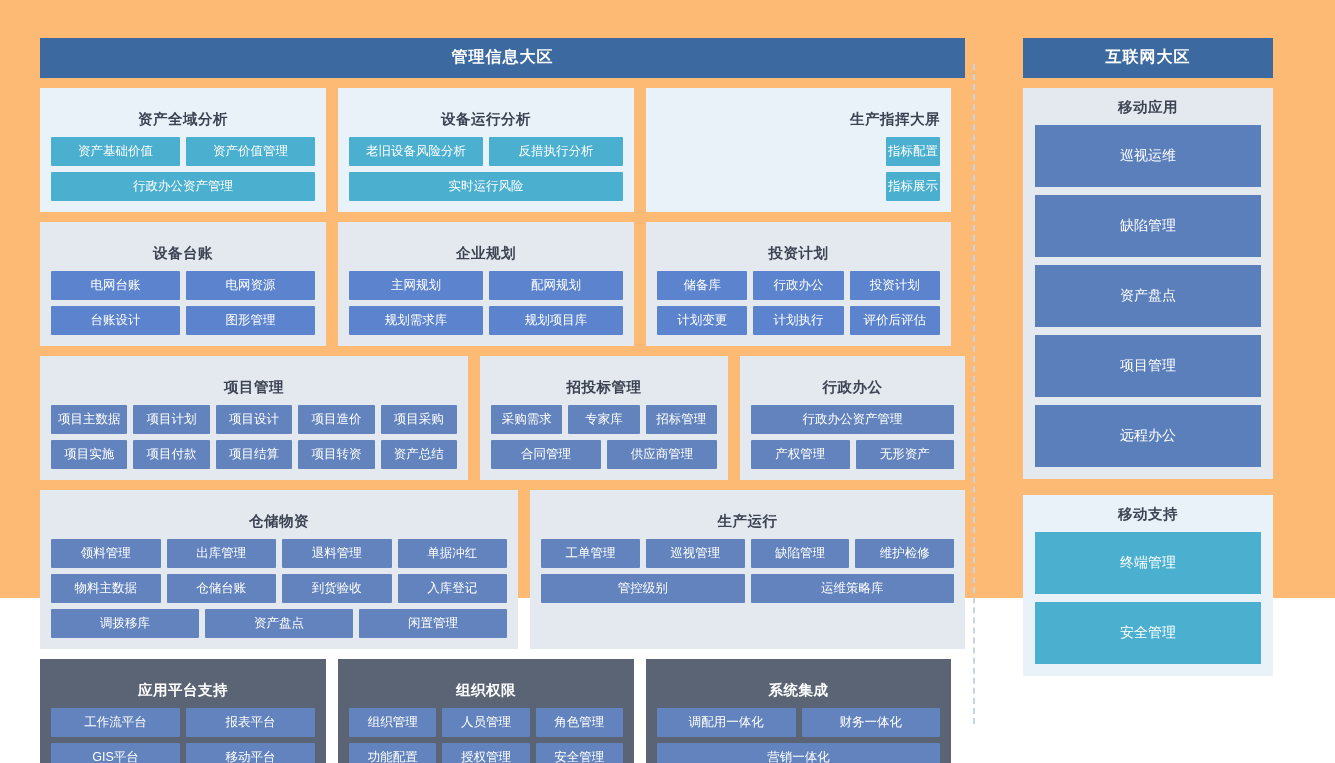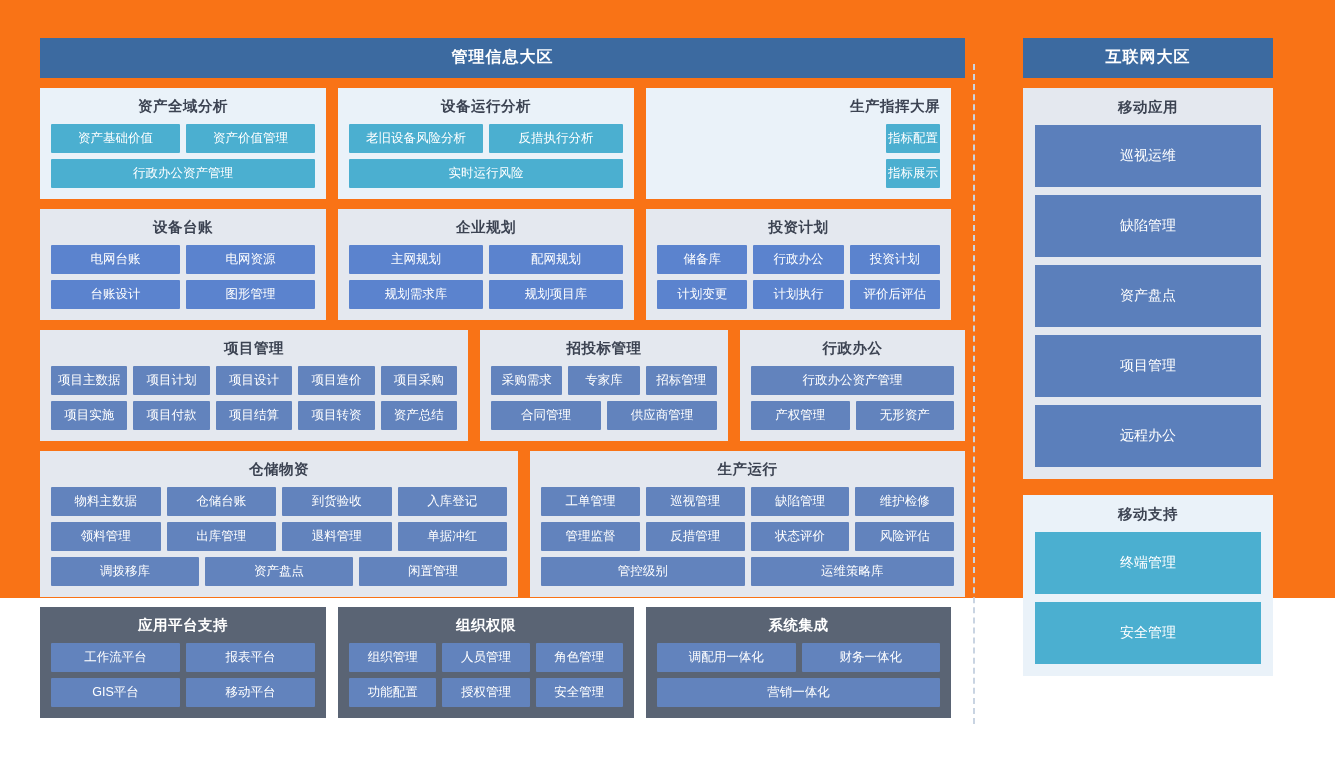--- a/index.html
+++ b/index.html
@@ -5,21 +5,21 @@
   * { box-sizing: border-box; margin: 0; padding: 0; }
   html, body {
     width: 1335px; height: 763px;
     background: #ffffff;
     font-family: "Liberation Sans", "DejaVu Sans", sans-serif;
     overflow: hidden;
   }
   .canvas {
     position: relative;
     width: 1335px; height: 598px;
-    background: #f97316;
+    background: #fdba74;
     padding: 38px 40px 48px 40px;
     display: flex;
     gap: 8px;
   }
 
   
   .zone-left { width: 925px; display: flex; flex-direction: column; }
   .zone-right { width: 290px; display: flex; flex-direction: column; padding-left: 40px; }
 
   .divider {
@@ -34,21 +34,21 @@
     font-weight: bold;
     text-align: center;
     padding: 9px 0 10px 0;
     letter-spacing: 1px;
     margin-bottom: 10px;
   }
 
   .row { display: flex; gap: 12px; margin-bottom: 10px; }
 
   .panel {
-    padding: 9px 11px 11px 11px;
+    padding: 22px 11px 11px 11px;
     display: flex; flex-direction: column;
   }
   .panel.lt   { background: #eaf2f9; }   
   .panel.gr   { background: #e4e8ef; }   
   .panel.dark { background: #5a6474; }   
 
   .panel-title {
     text-align: center;
     font-size: 14.5px;
     font-weight: bold;
@@ -221,52 +221,46 @@
                 <div class="btn slate">无形资产</div>
               </div>
             </div>
           </div>
         </div>
         <div class="row">
           <div class="panel gr" style="width: 478px;">
             <div class="panel-title">仓储物资</div>
             <div class="btns">
               <div class="brow">
+                <div class="btn slate">领料管理</div>
+                <div class="btn slate">出库管理</div>
+                <div class="btn slate">退料管理</div>
+                <div class="btn slate">单据冲红</div>
+              </div>
+              <div class="brow">
                 <div class="btn slate">物料主数据</div>
                 <div class="btn slate">仓储台账</div>
                 <div class="btn slate">到货验收</div>
                 <div class="btn slate">入库登记</div>
               </div>
               <div class="brow">
-                <div class="btn slate">领料管理</div>
-                <div class="btn slate">出库管理</div>
-                <div class="btn slate">退料管理</div>
-                <div class="btn slate">单据冲红</div>
-              </div>
-              <div class="brow">
                 <div class="btn slate">调拨移库</div>
                 <div class="btn slate">资产盘点</div>
                 <div class="btn slate">闲置管理</div>
               </div>
             </div>
           </div>
           <div class="panel gr" style="width: 435px;">
             <div class="panel-title">生产运行</div>
             <div class="btns">
               <div class="brow">
                 <div class="btn slate">工单管理</div>
                 <div class="btn slate">巡视管理</div>
                 <div class="btn slate">缺陷管理</div>
                 <div class="btn slate">维护检修</div>
-              </div>
-              <div class="brow">
-                <div class="btn slate">管理监督</div>
-                <div class="btn slate">反措管理</div>
-                <div class="btn slate">状态评价</div>
-                <div class="btn slate">风险评估</div>
               </div>
               <div class="brow">
                 <div class="btn slate">管控级别</div>
                 <div class="btn slate">运维策略库</div>
               </div>
             </div>
           </div>
         </div>
         <div class="row">
           <div class="panel dark" style="width: 286px;">

